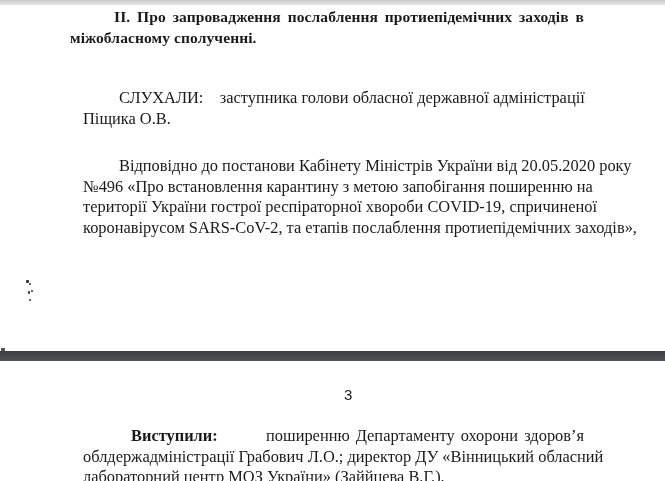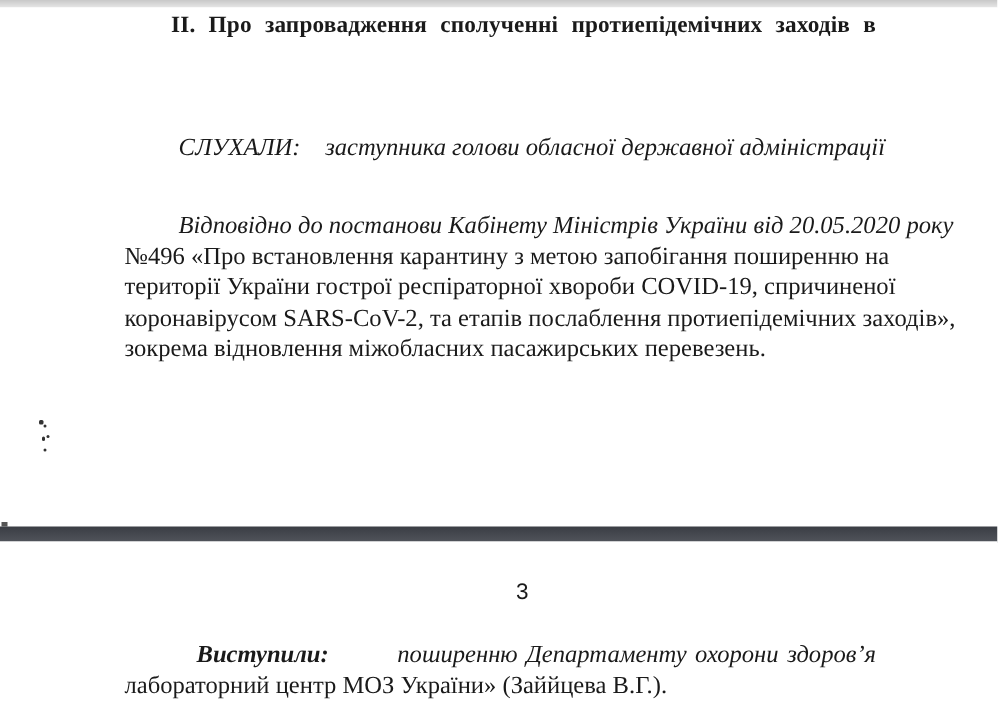--- a/index.html
+++ b/index.html
@@ -61,24 +61,24 @@
     .line.last {
       text-align-last: left;
     }
     .heard {
       left: 83px;
       top: 88px;
       width: 501px;
     }
     .body-text {
       left: 83px;
-      top: 140px;
+      top: 156px;
       width: 501px;
     }
-    .indent { padding-left: 36px; font-style: italic; }
+    .indent { padding-left: 36px; }
     .bold { font-weight: bold; margin-left: 12px; }
     .page-number {
       position: absolute;
       left: 344px;
       top: 386px;
       font-family: "Liberation Sans", sans-serif;
       font-size: 15px;
     }
     .spoke {
       left: 83px;
@@ -98,47 +98,49 @@
     }
   </style>
 </head>
 <body>
 
 <div class="top-border"></div>
 
 <div class="page page-top"></div>
 
 <div class="p heading">
-  <span class="line first">II. Про запровадження сполученні протиепідемічних заходів в</span>
+  <span class="line first">II. Про запровадження послаблення протиепідемічних заходів в</span>
+  <span class="line last">міжобласному сполученні.</span>
 </div>
 
 <div class="p heard">
   <span class="line indent"><span>СЛУХАЛИ:</span>&nbsp;&nbsp;&nbsp;&nbsp;<span>заступника голови обласної державної адміністрації</span></span>
+  <span class="line last">Піщика О.В.</span>
 </div>
 
 <div class="p body-text">
   <span class="line indent">Відповідно до постанови Кабінету Міністрів України від 20.05.2020 року</span>
   <span class="line">№496 «Про встановлення карантину з метою запобігання  поширенню на</span>
   <span class="line">території України гострої респіраторної хвороби COVID-19, спричиненої</span>
   <span class="line">коронавірусом SARS-CoV-2, та етапів послаблення протиепідемічних заходів»,</span>
-  <span class="line last">зокрема відновлення міжобласних пасажирських перевезень.</span>
 </div>
 
 <div>
   <div class="speck" style="left:26px;top:280px;width:3px;height:3px;"></div>
   <div class="speck" style="left:29px;top:283px;width:2px;height:2px;"></div>
   <div class="speck" style="left:28px;top:291px;width:2px;height:3px;"></div>
   <div class="speck" style="left:31px;top:290px;width:2px;height:2px;"></div>
   <div class="speck" style="left:29px;top:299px;width:2px;height:2px;"></div>
 </div>
 
 <div class="tick"></div>
 
 <div class="separator"></div>
 
 <div class="page page-bottom"></div>
 
 <div class="page-number">3</div>
 
 <div class="p spoke">
   <span class="line indent"><span class="bold">Виступили:</span>&nbsp;&nbsp;&nbsp;&nbsp;&nbsp;&nbsp;&nbsp;&nbsp;<span>поширенню Департаменту охорони здоров’я</span></span>
+  <span class="line">облдержадміністрації Грабович Л.О.; директор ДУ «Вінницький обласний</span>
   <span class="line last">лабораторний центр МОЗ України» (Заййцева В.Г.).</span>
 </div>
 
 </body></html>

